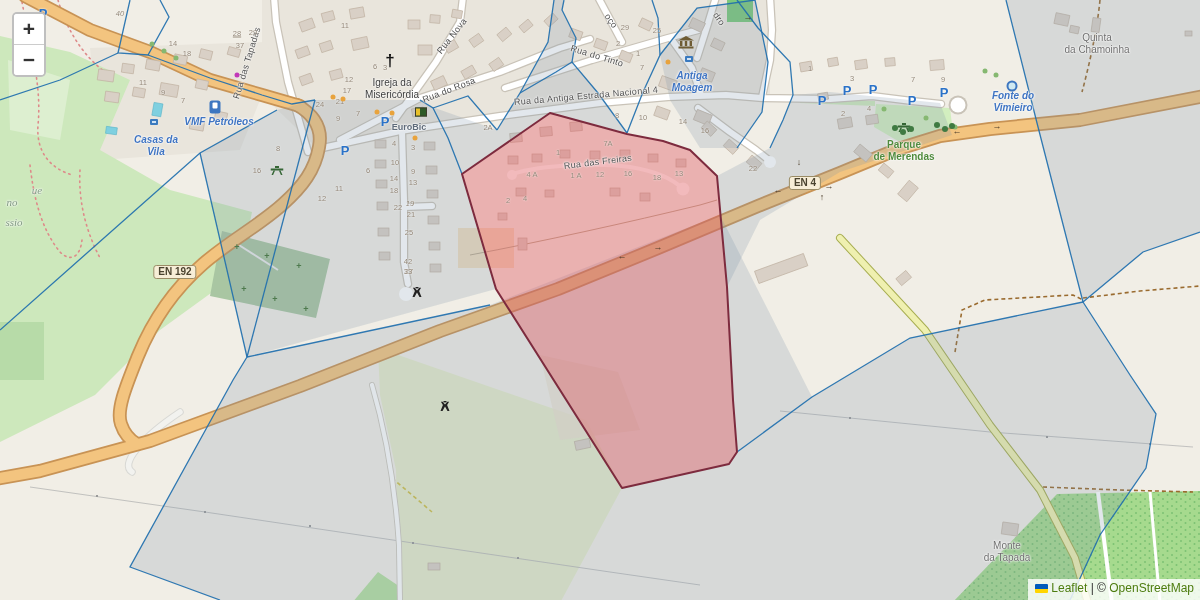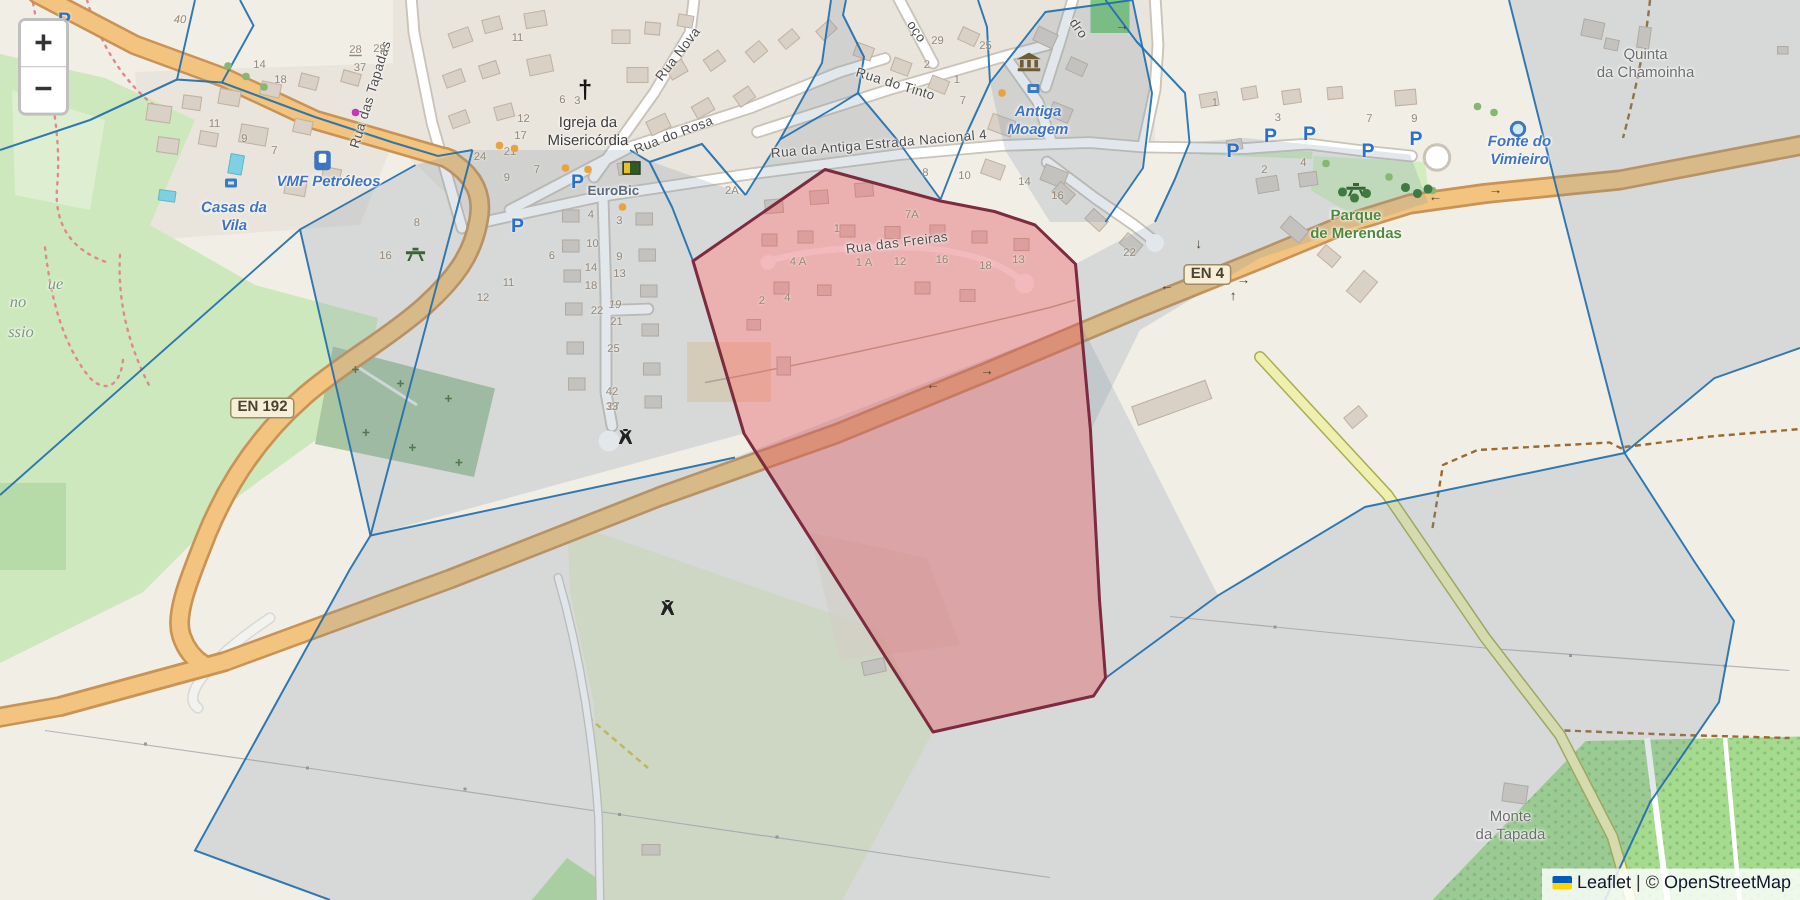--- a/index.html
+++ b/index.html
@@ -57,21 +57,21 @@
   .ic-shop i{display:block;width:4px;height:2px;background:#cfe2f4;margin:2px auto;}
 
   
   .zoomctl{position:absolute;left:12px;top:12px;width:30px;background:#fff;
            border:2px solid rgba(0,0,0,.25);border-radius:5px;overflow:hidden;z-index:50;}
   .zoomctl .zb{width:30px;height:30px;display:flex;align-items:center;justify-content:center;
            font-size:21px;font-weight:bold;color:#333;cursor:pointer;background:#fff;}
   .zoomctl .zb:first-child{border-bottom:1px solid #ccc;}
   .attrib{position:absolute;right:0;bottom:0;background:rgba(255,255,255,.82);
           font-size:12px;color:#333;padding:2px 6px 3px 7px;z-index:50;line-height:1.3;}
-  .attrib a{color:#0f172a;text-decoration:none;cursor:pointer;}
+  .attrib a{color:#4d7c0f;text-decoration:none;cursor:pointer;}
   .flag{display:inline-block;width:13px;height:9px;vertical-align:-1px;margin-right:3px;
         background:linear-gradient(#005bbb 50%,#ffd500 50%);border-radius:1px;}
 </style>
 </head>
 <body>
 
 <div id="app">
 
   <svg id="map" width="1200" height="600" viewBox="0 0 1200 600">
     <defs>

